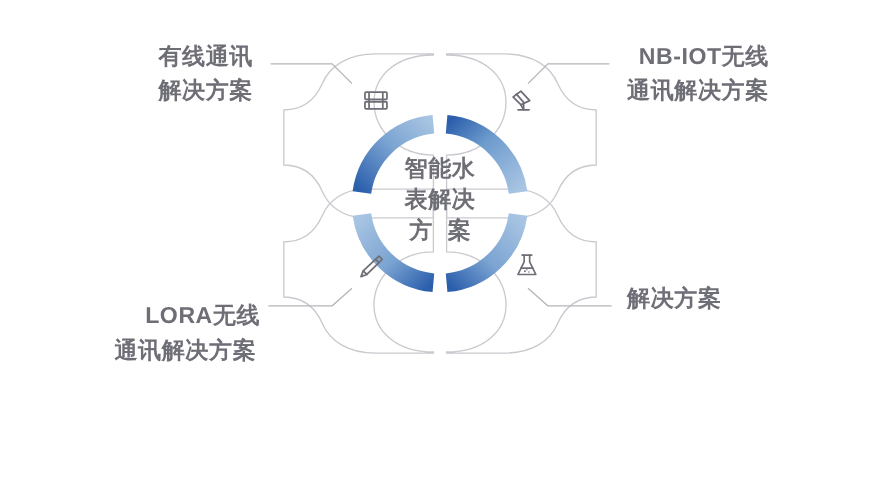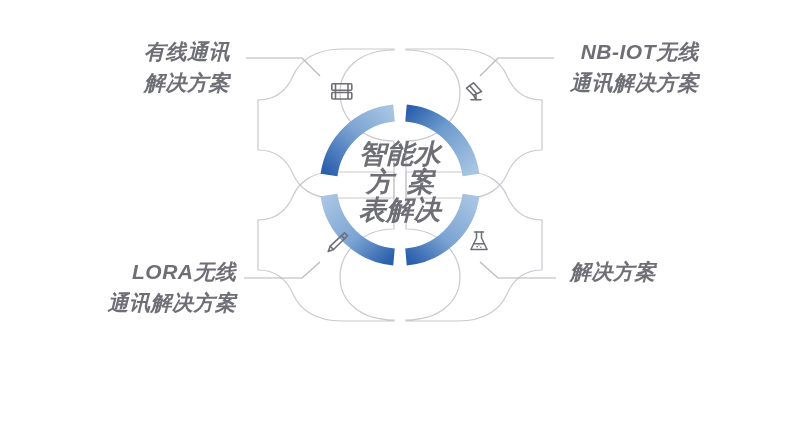--- a/index.html
+++ b/index.html
@@ -11,54 +11,53 @@
     width: 800px;
     height: 447px;
     overflow: hidden;
     font-family: "Liberation Sans", "DejaVu Sans", sans-serif;
   }
   #stage {
     position: relative;
     width: 800px;
     height: 447px;
     background: #ffffff;
-    font-style: italic;
   }
   #diagram-svg {
     position: absolute;
     left: 0;
     top: 0;
     width: 800px;
     height: 447px;
   }
   .label-block {
     position: absolute;
     color: #6e6e76;
     font-size: 21px;
     font-weight: bold;
     line-height: 31px;
     letter-spacing: 0.5px;
     white-space: nowrap;
   }
   .label-block .line { display: block; }
   .label-tl { left: 144px; top: 36px; text-align: left; }
   .label-tr { left: 570px; top: 36px; text-align: right; }
-  .label-bl { left: 104px; top: 256px; text-align: right; }
+  .label-bl { left: 104px; top: 272px; text-align: left; }
   .label-br { left: 570px; top: 256px; text-align: left; }
   .label-tl .line:nth-child(2) { padding-left: 0px; }
   .label-bl .line:nth-child(1) { padding-left: 28px; }
 
   .center-text {
     position: absolute;
     left: 340px;
     top: 140px;
     width: 120px;
     text-align: center;
     color: #6e6e76;
-    font-size: 27px;
+    font-size: 21px;
     font-weight: bold;
     line-height: 28px;
     letter-spacing: 0.5px;
   }
   .center-text .line { display: block; }
   .center-text .line.spaced { letter-spacing: 14px; text-indent: 14px; }
 </style>
 </head>
 <body>
 
@@ -203,17 +202,17 @@
     <span class="line">LORA无线</span>
     <span class="line">通讯解决方案</span>
   </div>
 
   <div class="label-block label-br">
     <span class="line">解决方案</span>
   </div>
 
   <div class="center-text">
     <span class="line">智能水</span>
+    <span class="line">表解决</span>
     <span class="line spaced">方案</span>
-    <span class="line">表解决</span>
   </div>
 
 </div>
 
 </body></html>

